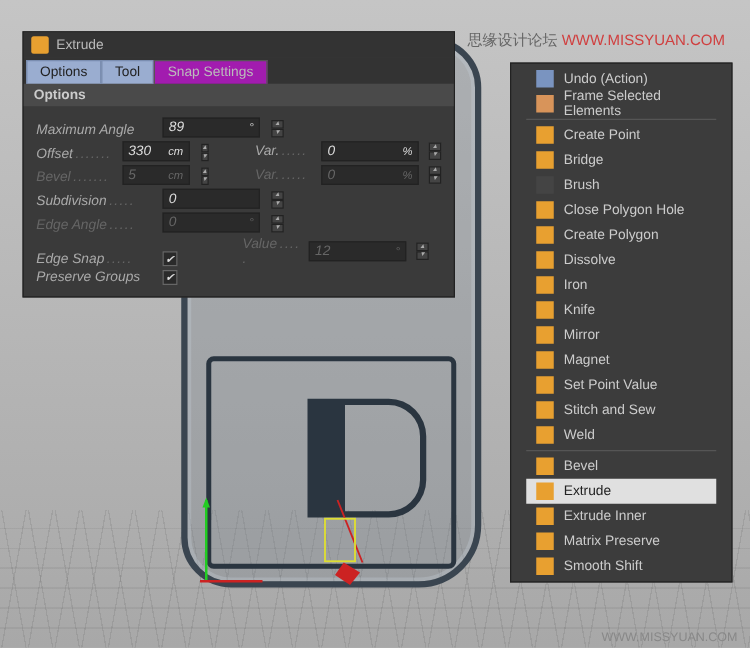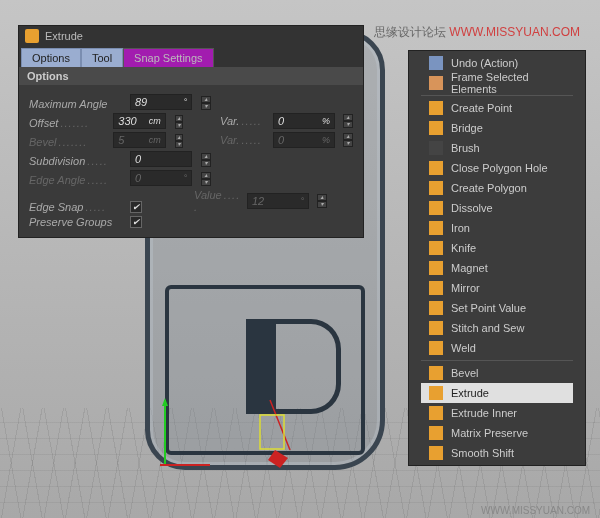--- a/index.html
+++ b/index.html
@@ -34,21 +34,21 @@
 .tab { padding: 3px 10px; background: #a21caf; border: 1px solid #555; border-bottom: none;
   font-size: 11px; cursor: pointer; }
 .tab.active { background: #9aadd0; color: #222; border-color: #7a8db0; }
 .section-hdr { background: #4a4a4a; padding: 3px 8px; font-weight: bold; color: #ccc; }
 .opts { padding: 6px 10px; }
 .row { display: flex; align-items: flex-end; margin: 3px 0; gap: 9px; font-style: italic; }
 .lbl { width: 92px; color: #aaa; }
 .lbl.disabled { color: #666; }
 .dots::after { content: " . . . . . . ."; letter-spacing: -1px; color: #666; }
 .dots.short::after { content: " . . . . ."; }
-.field { width: 62px; background: #2a2a2a; border: 1px solid #222; color: #ddd; padding: 1px 4px;
+.field { width: 78px; background: #2a2a2a; border: 1px solid #222; color: #ddd; padding: 1px 4px;
   display: flex; justify-content: space-between; height: 16px; align-items: center; }
 .field.disabled { color: #666; }
 .field .unit { font-size: 9px; }
 .spinner { width: 10px; display: flex; flex-direction: column; }
 .spinner span { height: 7px; background: #444; border: 1px solid #222; font-size: 6px;
   text-align: center; line-height: 5px; color: #aaa; }
 .secondg { margin-left: 28px; display: flex; align-items: center; gap: 8px; }
 .lbl2 { width: 45px; color: #aaa; }
 .lbl2.disabled { color: #666; }
 .chk { width: 12px; height: 12px; border: 1px solid #666; background: #2a2a2a; display: inline-flex;
@@ -245,28 +245,28 @@
   <div class="menu-item">
       <span class="ico"></span>
       <span>Iron</span>
     </div>
   <div class="menu-item">
       <span class="ico"></span>
       <span>Knife</span>
     </div>
   <div class="menu-item">
       <span class="ico"></span>
+      <span>Mirror</span>
+    </div>
+  <div class="menu-item">
+      <span class="ico"></span>
       <span>Magnet</span>
     </div>
   <div class="menu-item">
       <span class="ico"></span>
-      <span>Mirror</span>
-    </div>
-  <div class="menu-item">
-      <span class="ico"></span>
       <span>Set Point Value</span>
     </div>
   <div class="menu-item">
       <span class="ico"></span>
       <span>Stitch and Sew</span>
     </div>
   <div class="menu-item">
       <span class="ico"></span>
       <span>Weld</span>
     </div>

